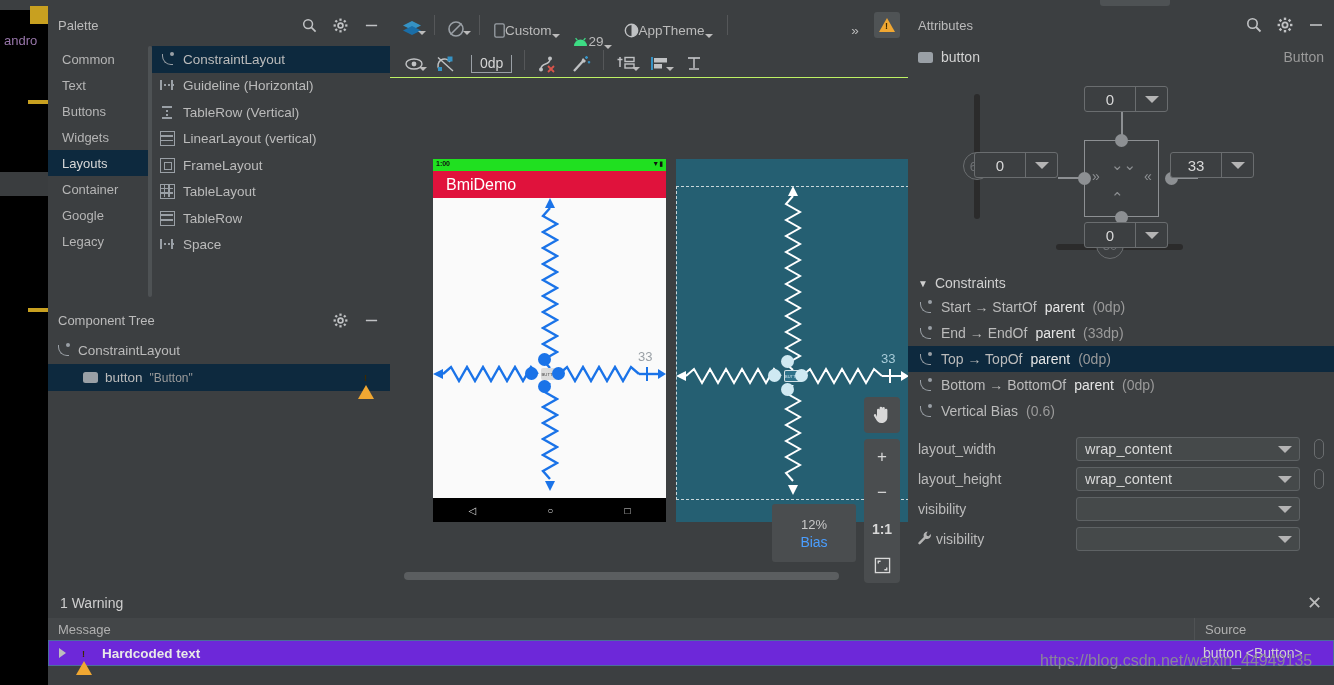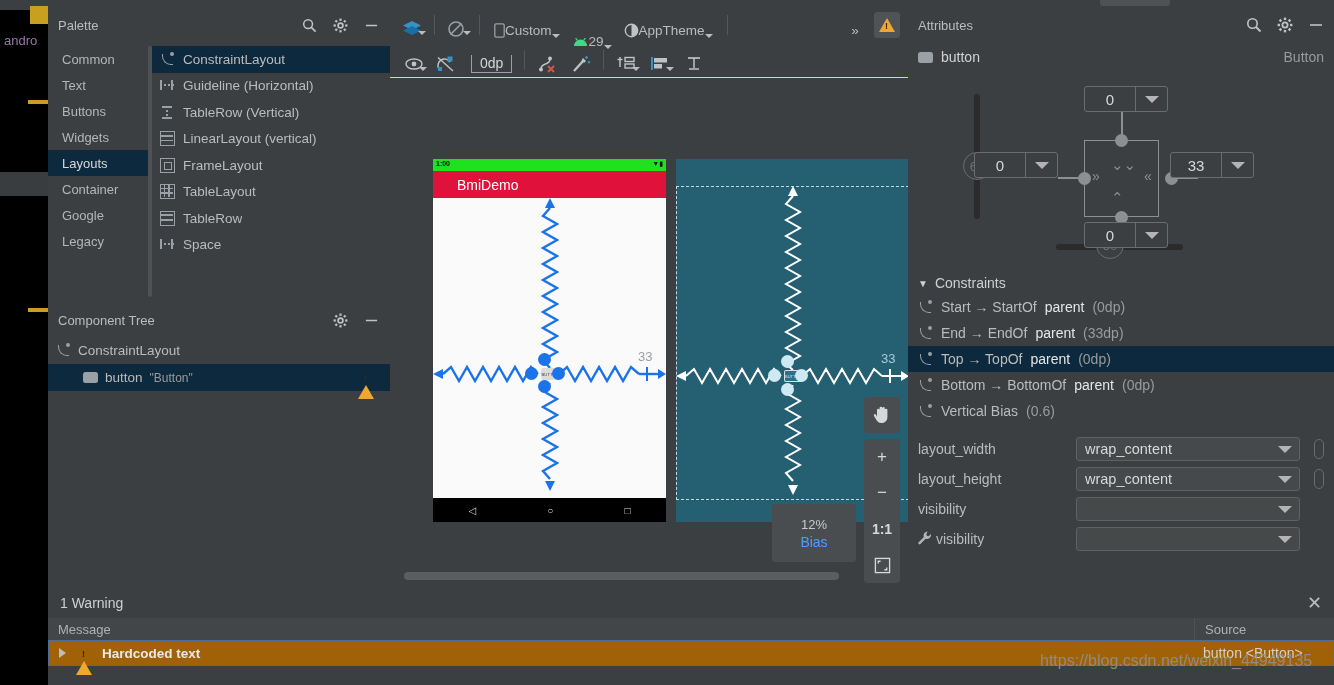--- a/index.html
+++ b/index.html
@@ -90,21 +90,21 @@
            padding:0 4px; color:#bbbbbb; font-size:13.5px; border-radius:3px; cursor:pointer; position:relative;}
   .tb-sep{ width:1px; height:20px; background:#555759; margin:0 8px; }
   .caret{ width:0;height:0;border-left:4px solid transparent;border-right:4px solid transparent;border-top:4px solid #bbbbbb; display:inline-block;}
   .scene{ position:absolute; top:71px; left:0; right:0; bottom:0; background:#3c3f41; overflow:hidden;}
 
   
   #phone-render{ position:absolute; left:43px; top:80px; width:233px; height:363px; background:#f7f7f7; }
   #phone-render .statusbar{ height:12px; background:#20e020; position:relative; }
   #phone-render .statusbar .clock{ position:absolute;left:3px;top:1px;font-size:7px;color:#111;font-weight:bold;}
   #phone-render .statusbar .icons{ position:absolute;right:3px;top:1px;font-size:7px;color:#111;}
-  #phone-render .actionbar{ height:27px; background:#e0123c; color:#fff; font-size:14px; display:flex;align-items:center;padding-left:24px;}
+  #phone-render .actionbar{ height:27px; background:#e0123c; color:#fff; font-size:16px; display:flex;align-items:center;padding-left:13px;}
   #phone-render .navbar{ position:absolute; bottom:0; left:0; right:0; height:24px; background:#000;
      display:flex; align-items:center; justify-content:space-around; color:#d8d8d8; font-size:10px;}
   #phone-render .content{ position:absolute; top:39px; bottom:24px; left:0; right:0; background:#fafafa;}
 
   
   #bp-render{ position:absolute; left:286px; top:80px; width:233px; height:363px; background:#255f72; }
   #bp-render .edge{ position:absolute; border:1px dashed rgba(255,255,255,0.75); }
 
   .btn-chip{ position:absolute; background:#dcdcdc; color:#444; font-size:5px;
      display:flex;align-items:center;justify-content:center;border-radius:2px; }
@@ -161,21 +161,21 @@
   .pill{ width:10px;height:20px;border:1px solid #6a6d6f;border-radius:5px;margin-left:6px;margin-right:10px;}
   .pill.empty{ border:none; }
 
   
   #warnpanel{ position:absolute; left:48px; top:588px; right:0; bottom:0; background:#3c3f41;}
   #warnhdr{ height:30px; display:flex; align-items:center; padding:0 12px; color:#cfcfcf; font-size:14px;}
   #warnhdr .close{ margin-left:auto; font-size:18px; color:#bbbbbb; cursor:pointer;}
   #warncols{ height:22px; display:flex; background:#434648; color:#b0b0b0; font-size:13px; }
   #warncols .c1{ flex:1; padding-left:10px; display:flex;align-items:center;}
   #warncols .c2{ width:140px; padding-left:10px; display:flex;align-items:center; border-left:1px solid #4f5254;}
-  #warnrow{ height:26px; display:flex; align-items:center; background:#a16207; border:1px solid #4a6e9b;}
+  #warnrow{ height:26px; display:flex; align-items:center; background:#6d28d9; border:1px solid #4a6e9b;}
   #warnrow .c1{ flex:1; display:flex; align-items:center; gap:10px; padding-left:10px; color:#e8e8e8; font-weight:bold; font-size:13.5px;}
   #warnrow .c2{ width:140px; padding-left:10px; color:#d0d0d0; font-weight:normal; font-size:14px;}
   .tri-r{ width:0;height:0;border-top:5px solid transparent;border-bottom:5px solid transparent;border-left:7px solid #bdbdbd;}
 
   #watermark{ position:absolute; left:1040px; top:652px; color:#8d9093; font-size:16px; opacity:.9; white-space:nowrap;}
 
   .warn-tri{ width:0;height:0;border-left:8px solid transparent;border-right:8px solid transparent;border-bottom:14px solid #f0a732; position:relative;}
   .warn-tri:after{ content:"!"; position:absolute; left:-2px; top:3px; font-size:9px; color:#3c2a00; font-weight:bold;}
   .warn-box{ width:26px;height:26px;background:#4f5355;border-radius:3px;display:flex;align-items:center;justify-content:center;}
 

